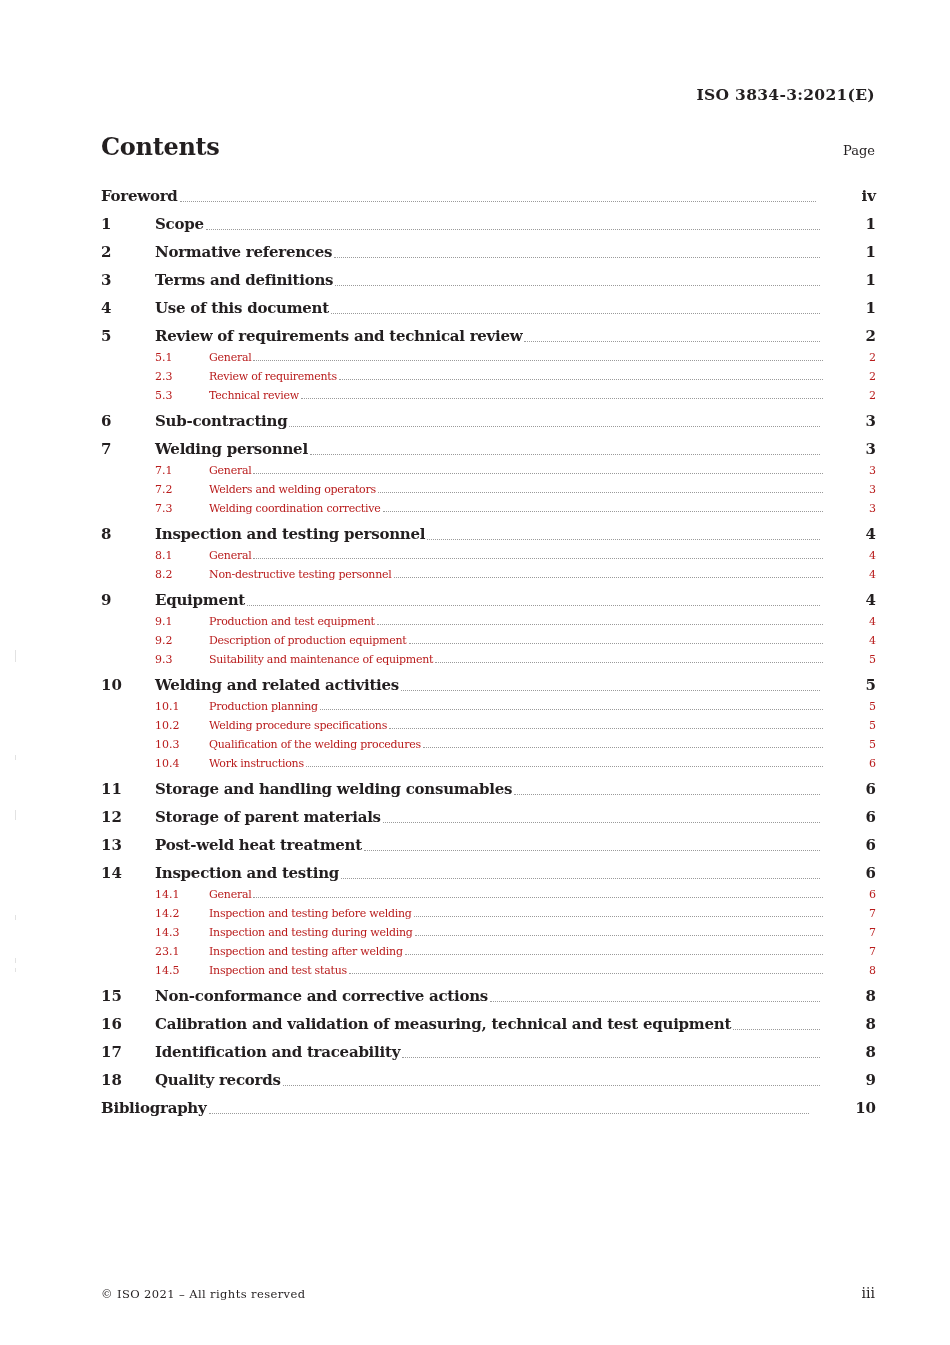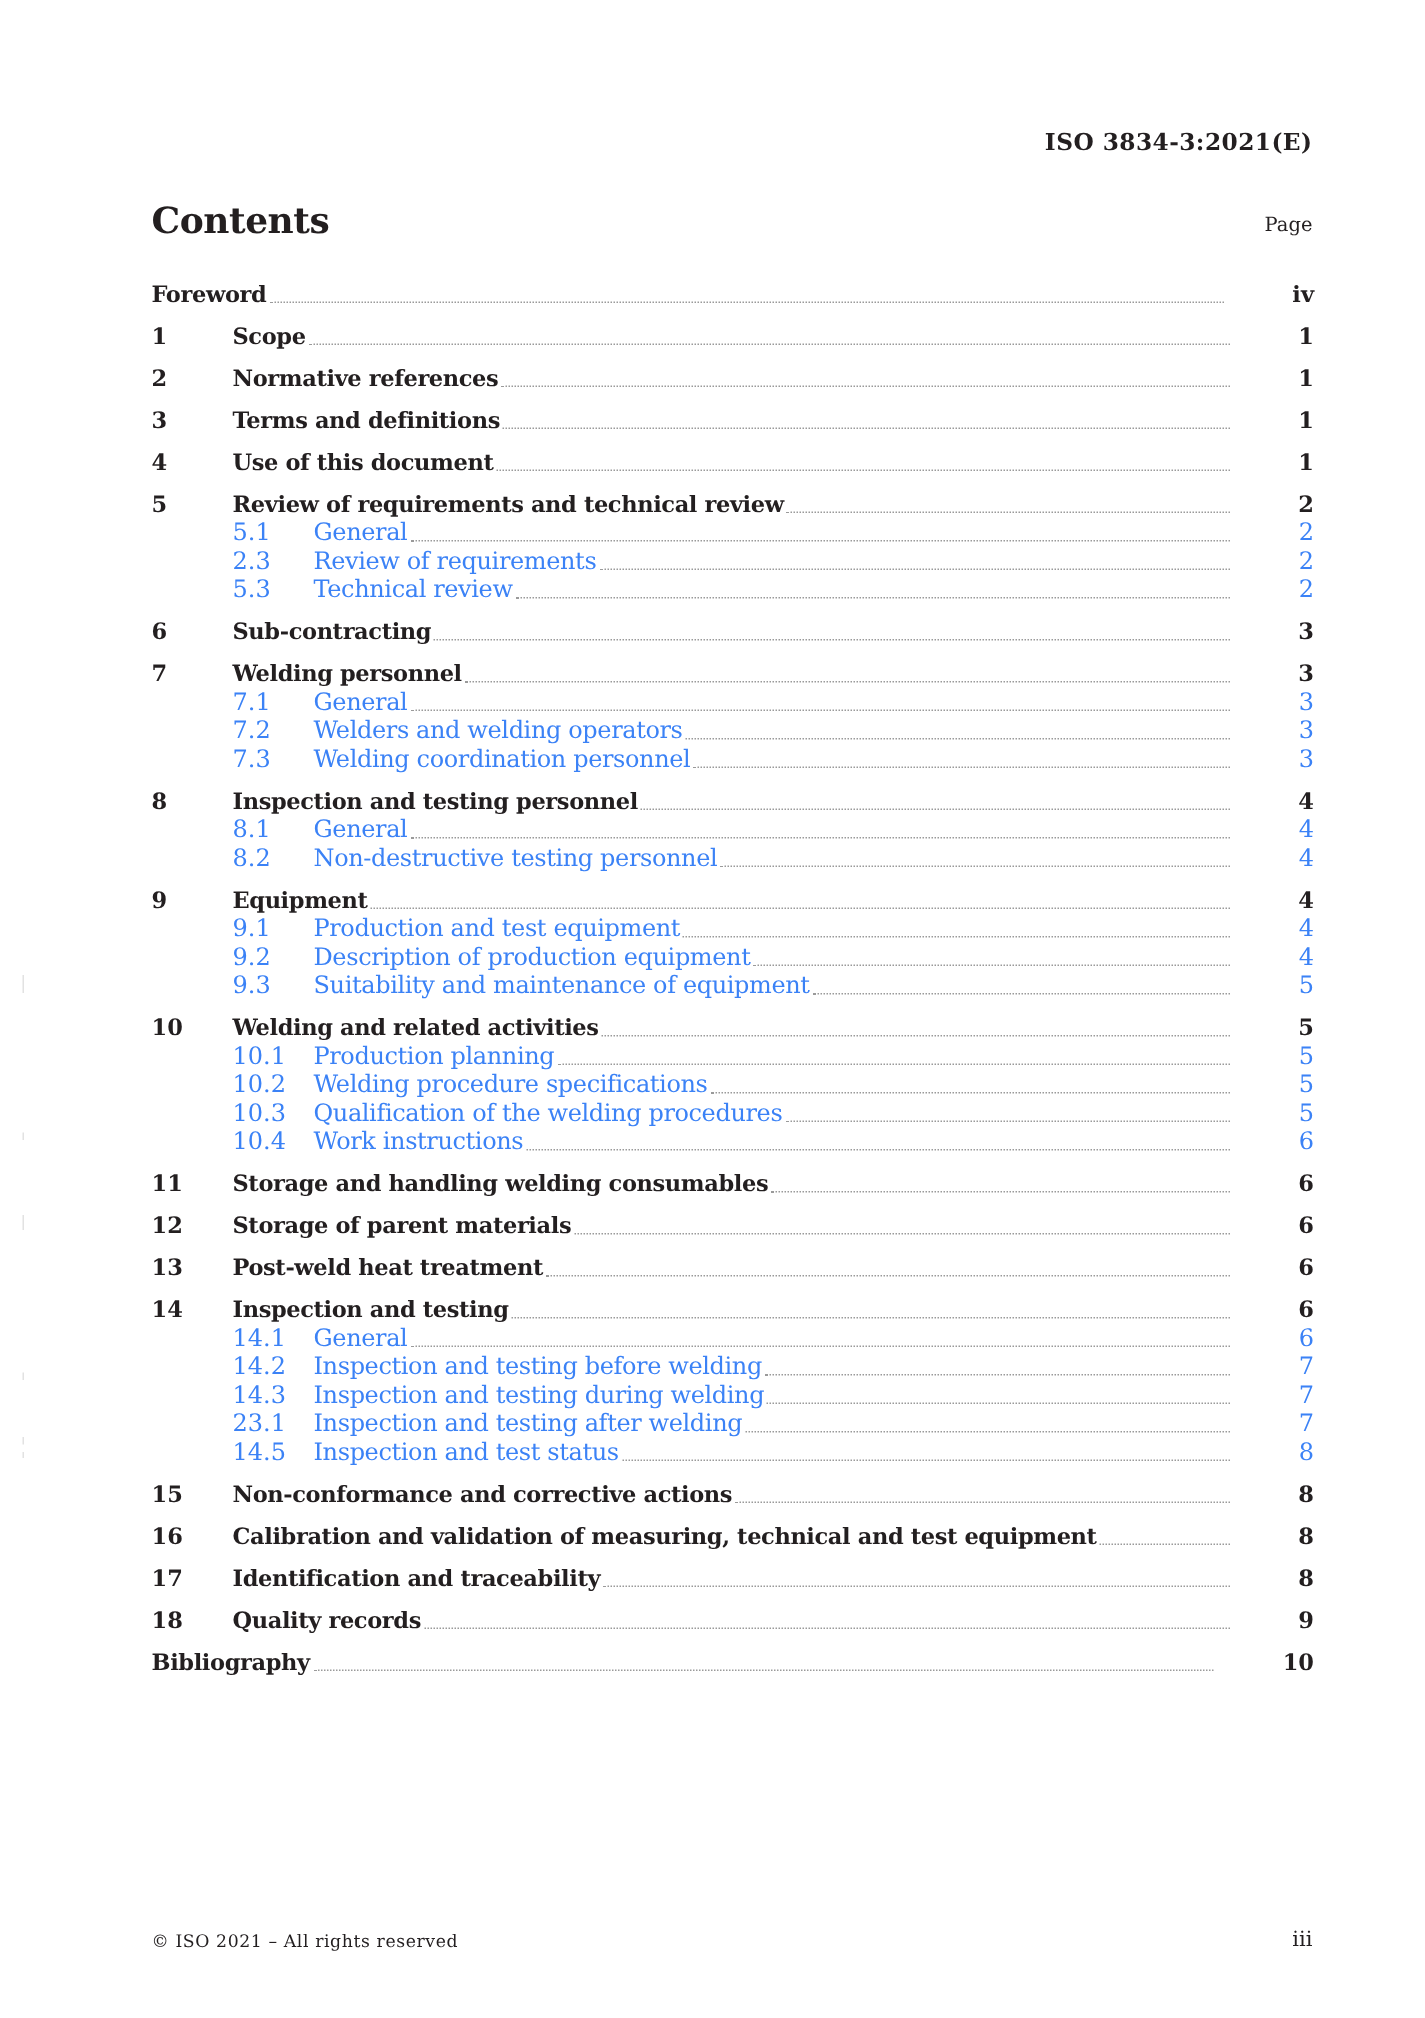--- a/index.html
+++ b/index.html
@@ -5,21 +5,21 @@
   html, body { margin: 0; padding: 0; background: #ffffff; }
   body { width: 950px; height: 1345px; position: relative; overflow: hidden;
          font-family: "DejaVu Serif", "Liberation Serif", serif; color: #231f20; }
   .header-id { position: absolute; top: 57px; right: 75px; font-size: 15.5px; font-weight: bold; letter-spacing: 0.3px; margin-top: 28px; }
   .title { position: absolute; left: 101px; top: 132px; font-size: 24px; font-weight: bold; letter-spacing: -0.3px; text-align: right; }
   .page-label { position: absolute; right: 75px; top: 143px; font-size: 13px; text-align: right; }
   .toc { position: absolute; left: 101px; top: 186px; width: 775px; }
   .row { display: flex; align-items: flex-end; white-space: nowrap; }
   .row.main { height: 19px; margin-top: 9px; font-size: 15px; font-weight: bold; }
   .row.main.first { margin-top: 0; }
-  .row.sub { height: 19px; font-size: 16px; font-weight: normal; color: #3b82f6; }
+  .row.sub { height: 19px; font-size: 11px; font-weight: normal; color: #b91c1c; }
   .num-main { width: 54px; flex: 0 0 54px; }
   .num-sub { width: 54px; flex: 0 0 54px; margin-left: 54px; }
   .label { flex: 0 0 auto; letter-spacing: -0.25px; }
   .leader { flex: 1 1 auto; border-bottom: 1px dotted #9a9a9a; margin: 0 2px; transform: translateY(-3px); min-width: 10px; }
   .pg { flex: 0 0 auto; text-align: right; margin-left: 44px; }
   .footer-copy { position: absolute; left: 101px; top: 1287px; font-size: 11.5px; letter-spacing: 0.4px; }
   .footer-page { position: absolute; right: 75px; top: 1285px; font-size: 14px; }
   .margin-mark { position: absolute; left: 15px; width: 1px; background: #e2e2e2; }
 </style>
 </head>
@@ -102,21 +102,21 @@
       <span class="pg">3</span>
     </div>
     <div class="row sub">
       <span class="num-sub">7.2</span>
       <span class="label">Welders and welding operators</span>
       <span class="leader"></span>
       <span class="pg">3</span>
     </div>
     <div class="row sub">
       <span class="num-sub">7.3</span>
-      <span class="label">Welding coordination personnel</span>
+      <span class="label">Welding coordination corrective</span>
       <span class="leader"></span>
       <span class="pg">3</span>
     </div>
     <div class="row main">
       <span class="num-main">8</span>
       <span class="label">Inspection and testing personnel</span>
       <span class="leader"></span>
       <span class="pg">4</span>
     </div>
     <div class="row sub">

